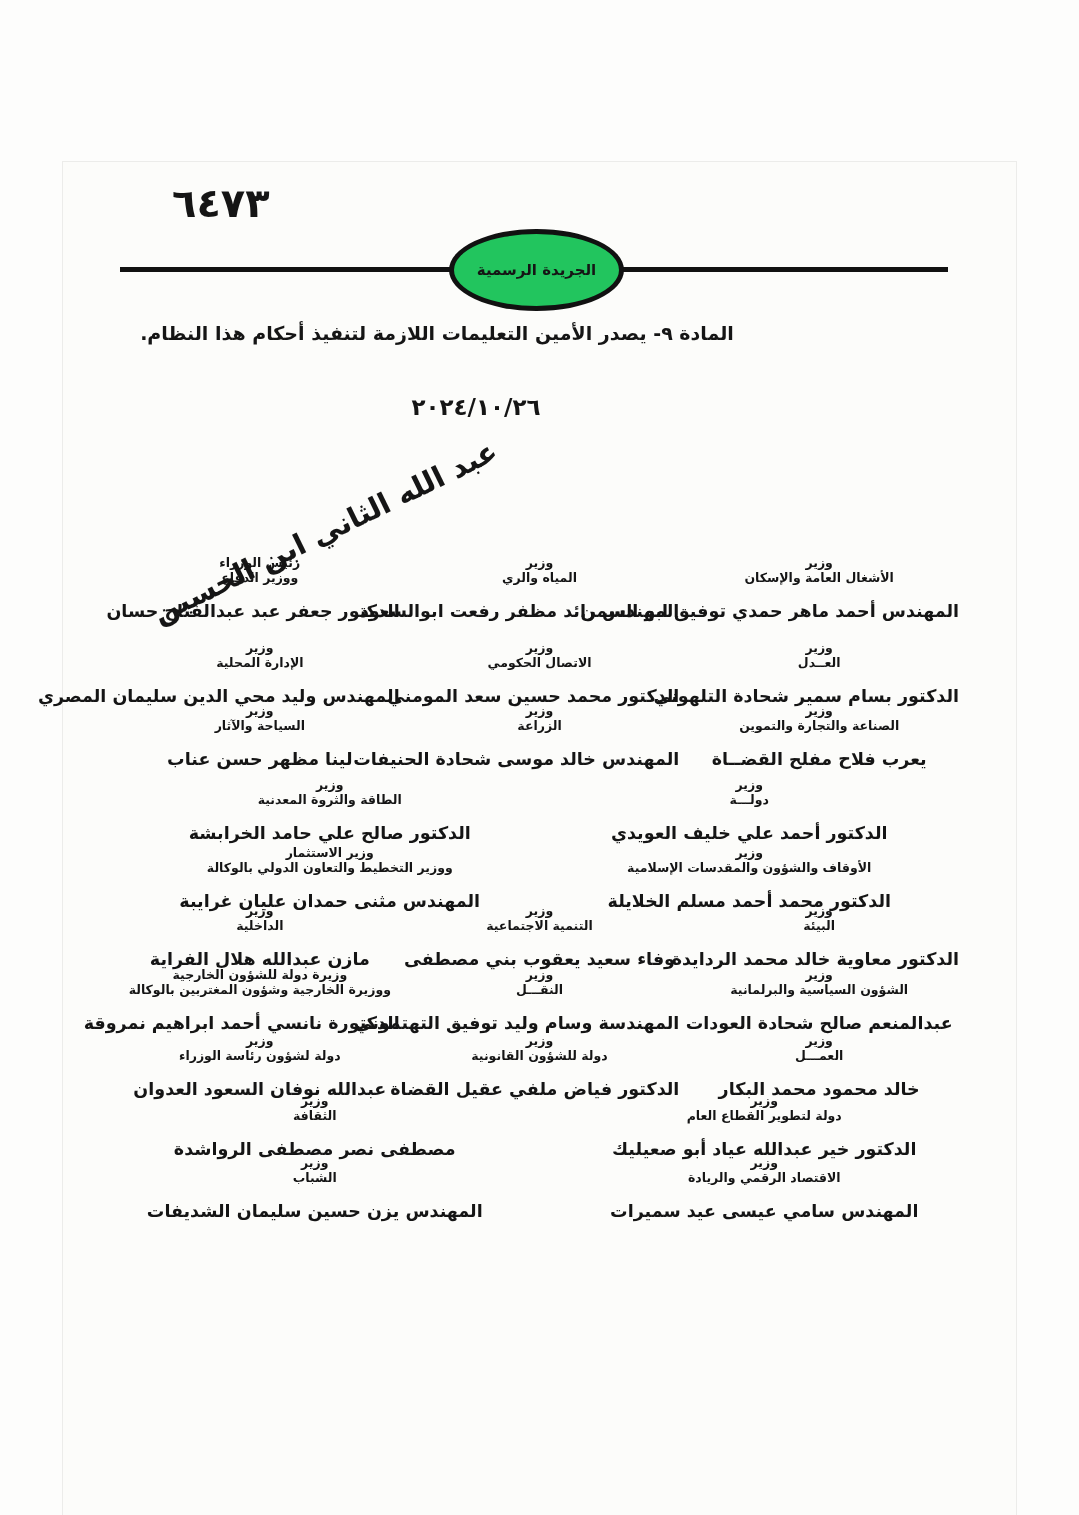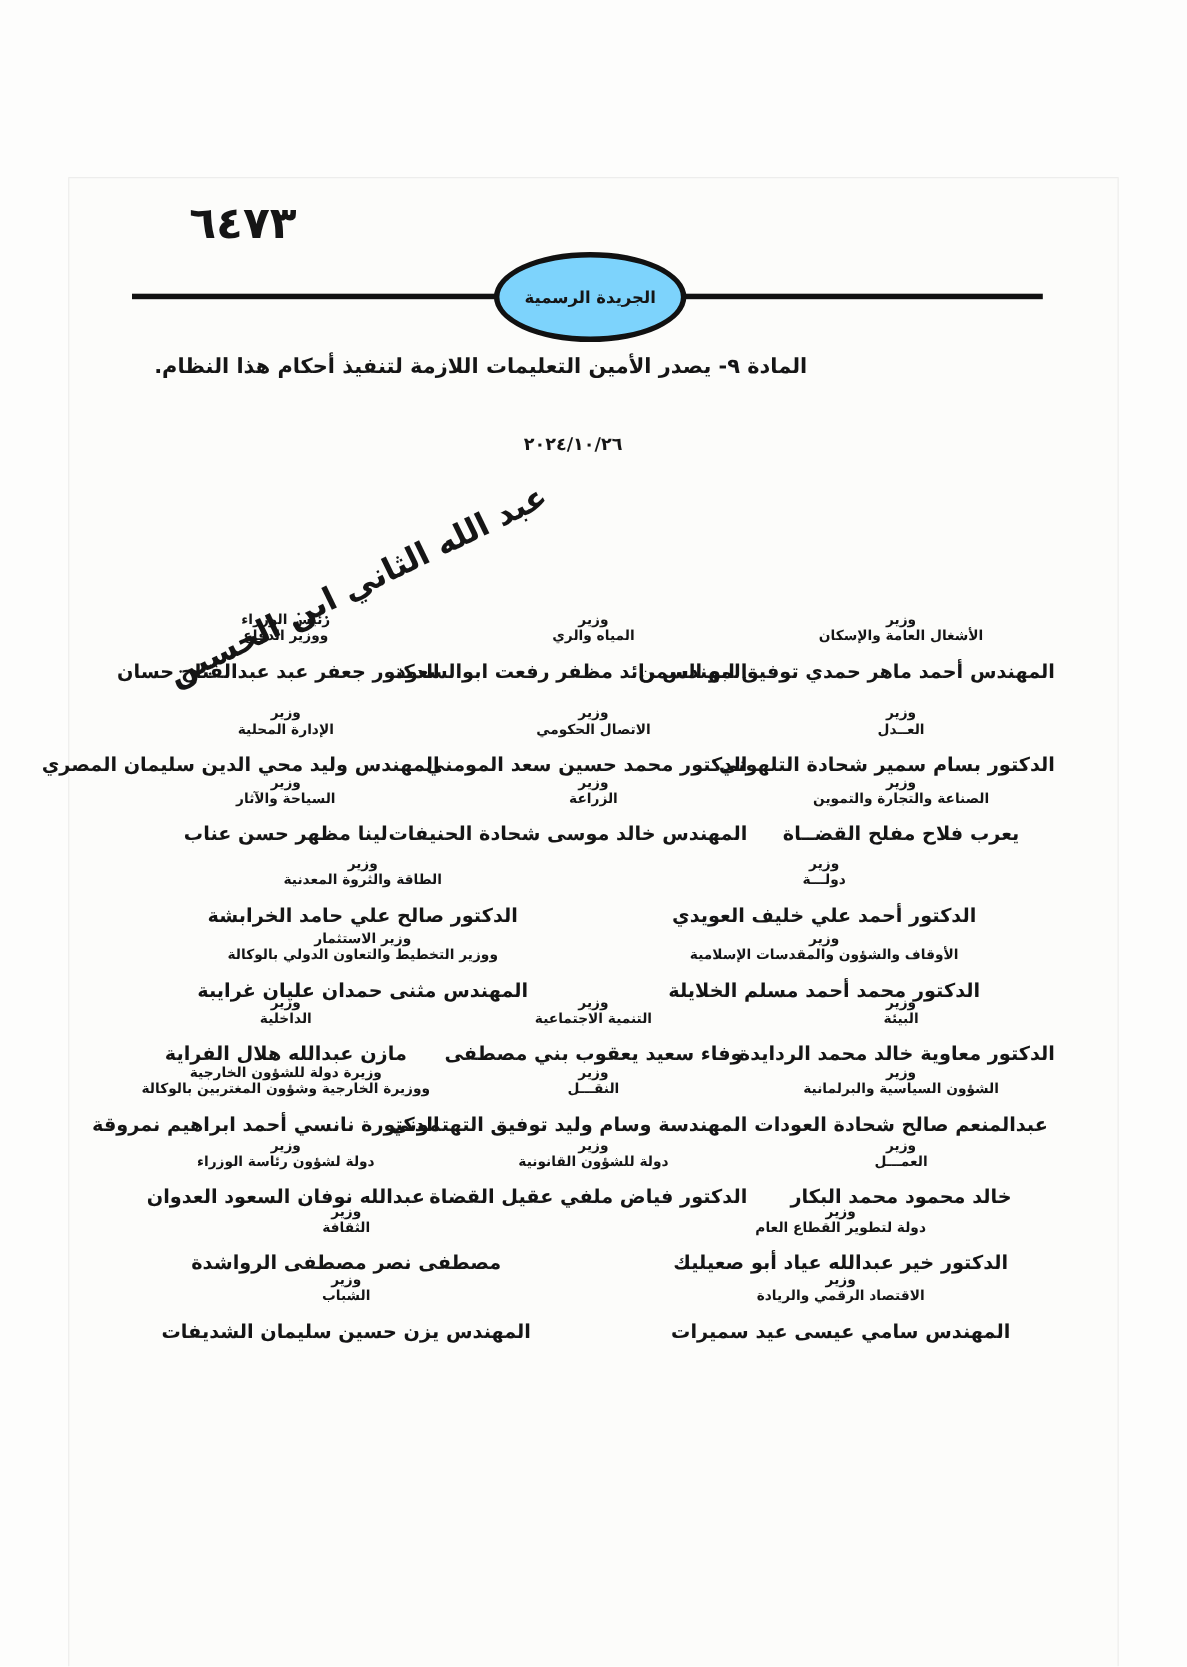--- a/index.html
+++ b/index.html
@@ -20,33 +20,33 @@
     position:absolute;left:172px;top:180px;
     font-size:40px;font-weight:bold;letter-spacing:9px;
     direction:ltr;
   }
   .divider-line{
     position:absolute;left:120px;top:267px;width:828px;height:5px;
     background:#111;
   }
   .gazette-badge{
     position:absolute;left:449px;top:229px;width:175px;height:82px;
-    background:#7dd3fc;border:5px solid #111;border-radius:50%;
+    background:#22c55e;border:5px solid #111;border-radius:50%;
     box-sizing:border-box;
     display:flex;align-items:center;justify-content:center;
     font-size:15px;font-weight:bold;
     z-index:2;
   }
   .article-text{
     position:absolute;left:0;top:322px;width:874px;
     text-align:center;font-size:19px;font-weight:bold;
   }
   .issue-date{
     position:absolute;left:0;top:394px;width:952px;
-    text-align:center;font-size:16px;font-weight:bold;margin-left:45px;
+    text-align:center;font-size:23px;font-weight:bold;
   }
   .royal-signature{
     position:absolute;left:150px;top:462px;width:350px;height:140px;
     display:flex;align-items:center;justify-content:center;
     transform:rotate(-26deg);
     font-size:29px;font-weight:bold;white-space:nowrap;
   }
   .ministers{
     position:absolute;top:0;left:90px;width:899px;height:100%;
   }

